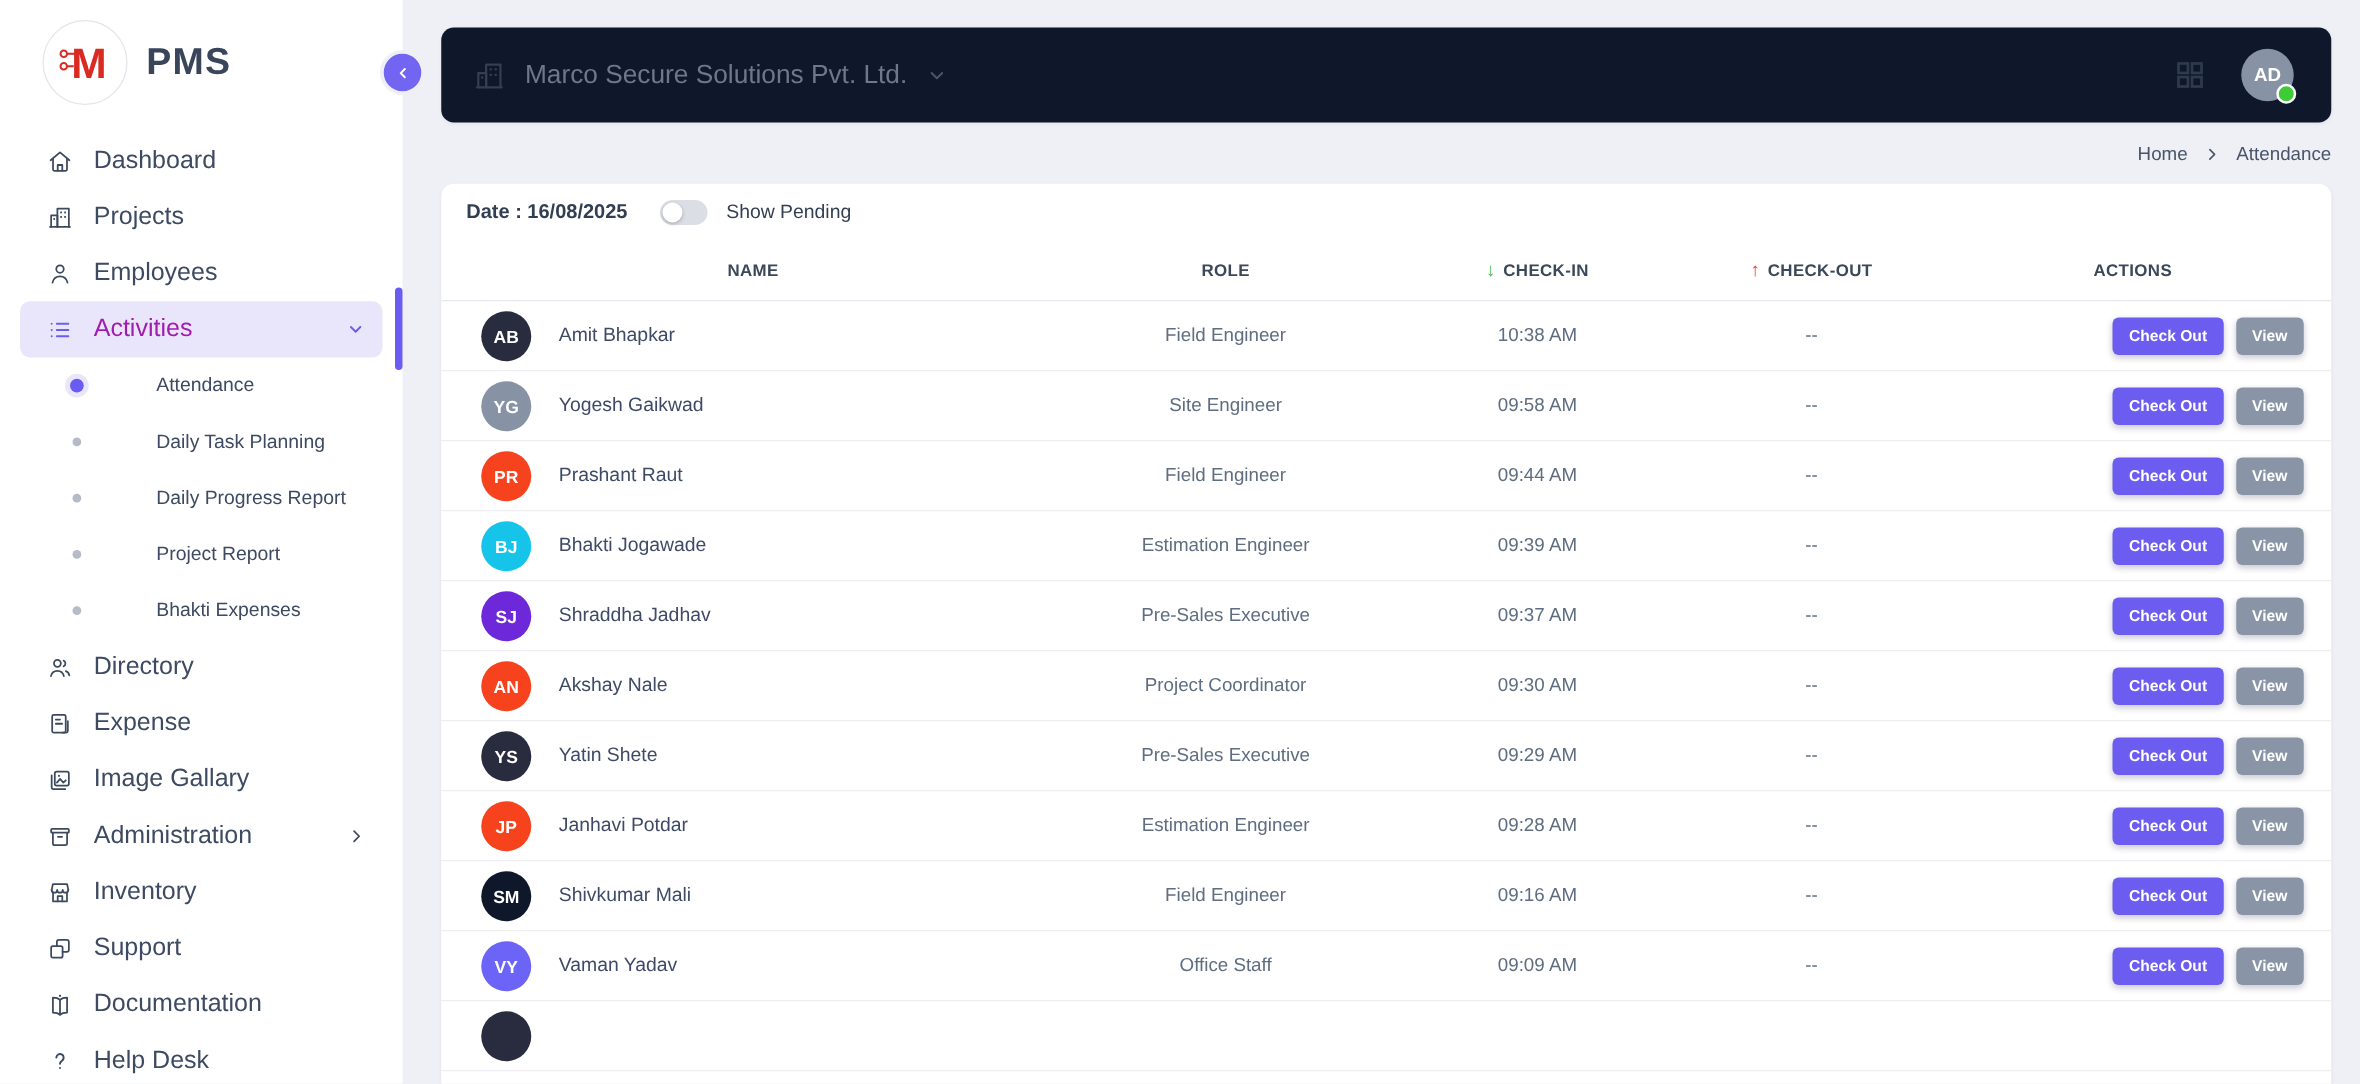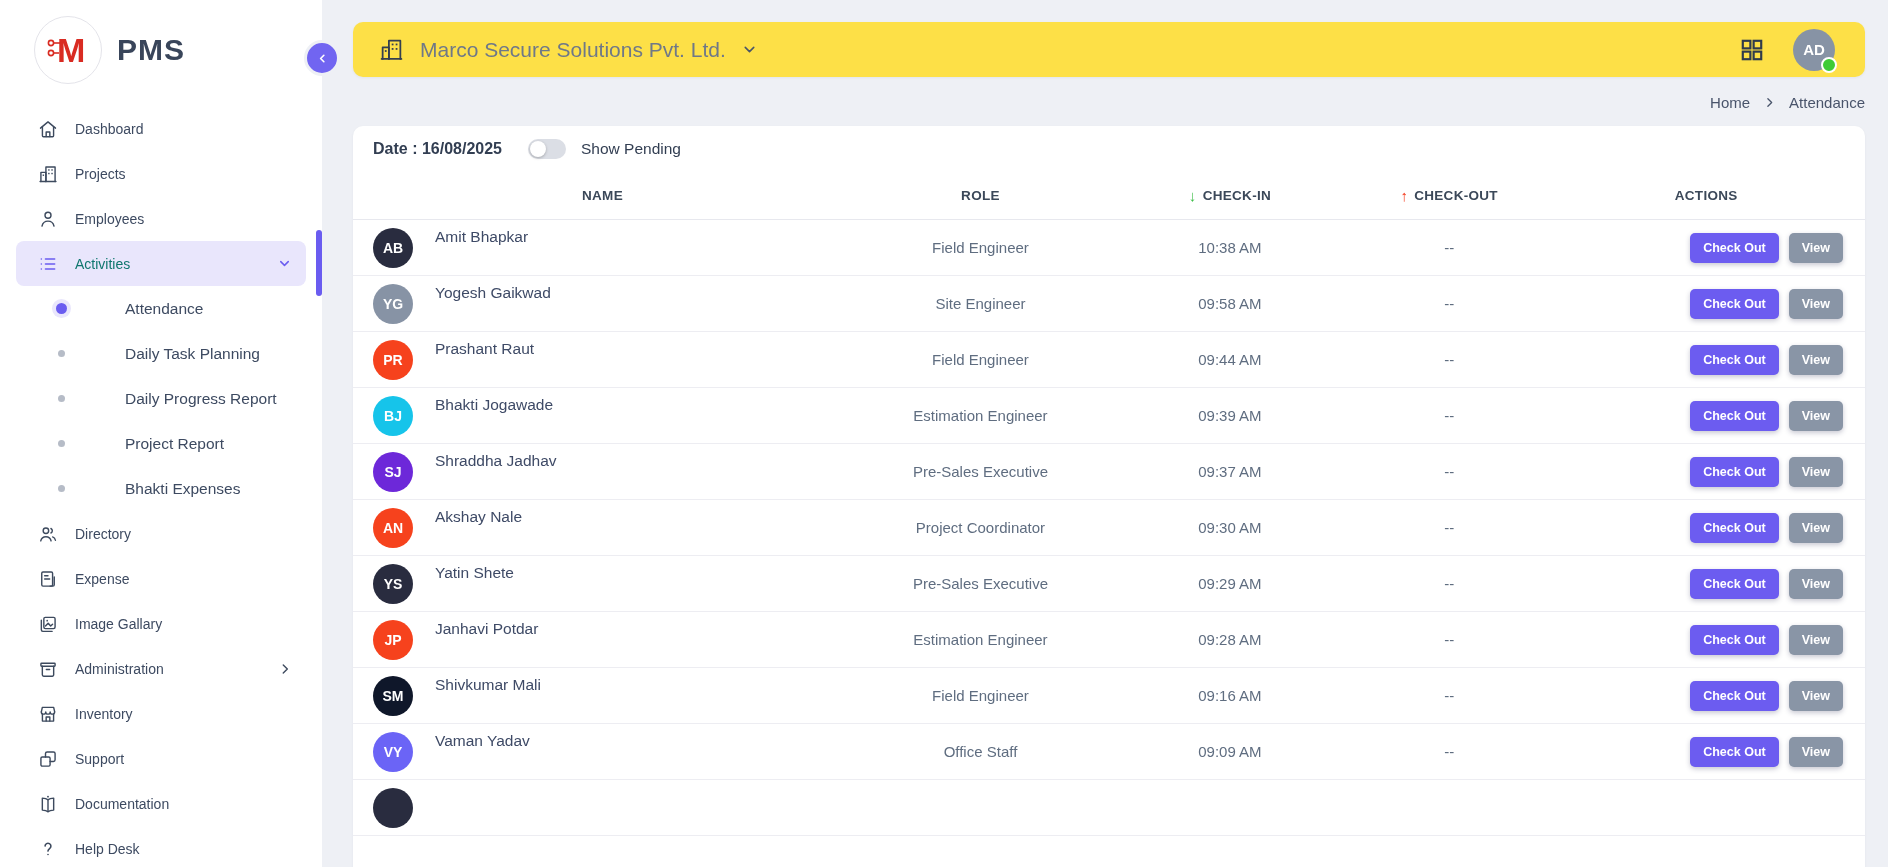--- a/index.html
+++ b/index.html
@@ -6,40 +6,40 @@
   body{font-family:"Liberation Sans",sans-serif;background:#eef0f5;}
   .app{position:relative;width:1888px;height:867px;overflow:hidden;background:#eef0f5;}
 
   
   .sidebar{position:absolute;left:0;top:0;bottom:0;width:322px;background:#fff;z-index:2;}
   .logo-row{display:flex;align-items:center;gap:15px;padding:16px 0 0 34px;}
   .logo-circle{width:66px;height:66px;border-radius:50%;border:1px solid #e4e4ea;display:flex;align-items:center;justify-content:center;background:#fff;}
   .logo-text{font-size:30px;font-weight:800;color:#39455a;letter-spacing:1px;}
   .nav{margin-top:22px;padding:0 16px;}
   .nav-item{display:flex;align-items:center;height:45px;padding:0 14px 0 22px;gap:17px;cursor:pointer;border-radius:8px;color:#3d4a61;}
-  .nav-item .label{font-size:14px;}
+  .nav-item .label{font-size:20px;}
   .nav-item svg{flex:0 0 auto;}
-  .nav-item.active{background:#e9e6fc;color:#0f766e;}
+  .nav-item.active{background:#e9e6fc;color:#a21caf;}
   .nav-item.active .label{font-weight:500;}
   .nav-item .spacer{flex:1;}
   .nav-sub{display:flex;align-items:center;height:45px;padding-left:42px;cursor:pointer;color:#3d4a61;}
   .nav-sub .dot{width:7px;height:7px;border-radius:50%;background:#b6bcc7;flex:0 0 auto;}
   .nav-sub.active .dot{width:11px;height:11px;background:#6a5cf0;box-shadow:0 0 0 4px #e9e6fc;margin-left:-2px;}
   .nav-sub .label{margin-left:60px;font-size:15.5px;}
   .nav-sub.active .label{margin-left:58px;}
   .scroll-thumb{position:absolute;right:0;top:230px;width:6px;height:66px;background:#6a5cf0;border-radius:3px;}
 
   .collapse-btn{position:absolute;left:322px;top:40px;transform:translateX(-50%);width:30px;height:30px;border-radius:50%;
     background:#7165f1;color:#fff;display:flex;align-items:center;justify-content:center;z-index:5;cursor:pointer;
     border:3px solid #eef0f5;font-size:15px;font-weight:700;line-height:1;}
 
   
   .content{position:absolute;left:322px;right:0;top:0;bottom:0;padding:22px 23px 0 31px;box-sizing:border-box;}
 
-  .header-card{height:55px;background:#fde047;border-radius:10px;display:flex;align-items:center;justify-content:space-between;
+  .header-card{height:76px;background:#0f172a;border-radius:10px;display:flex;align-items:center;justify-content:space-between;
     padding:0 30px 0 26px;box-shadow:0 1px 3px rgba(25,30,60,.05);}
   .hc-left{display:flex;align-items:center;cursor:pointer;}
   .company-name{font-size:21px;color:#6f7888;font-weight:500;margin-left:16px;}
   .hc-left .chev{margin-left:15px;}
   .hc-right{display:flex;align-items:center;gap:28px;}
   .avatar-wrap{position:relative;width:42px;height:42px;cursor:pointer;}
   .avatar{width:42px;height:42px;border-radius:50%;background:#8793a5;color:#fff;font-size:15px;font-weight:700;
     display:flex;align-items:center;justify-content:center;}
   .online-dot{position:absolute;right:-2px;bottom:-2px;width:12px;height:12px;border-radius:50%;background:#3ecb35;border:2px solid #fff;}
 
@@ -60,21 +60,21 @@
 
   .table{width:100%;}
   .thead,.row{display:grid;grid-template-columns:33% 17% 16% 13% 21%;align-items:center;}
   .thead{height:47px;border-bottom:1px solid #e7e8ee;}
   .th{font-size:13.5px;font-weight:700;color:#3b4859;letter-spacing:.3px;text-align:center;display:flex;align-items:center;justify-content:center;}
   .th .arrow{margin-right:6px;font-size:15px;font-weight:700;}
   .arrow.green{color:#3fbf4a;}
   .arrow.red{color:#f43b1e;}
 
   .row{height:55px;border-bottom:1px solid #ededf2;}
-  .cell-name{display:flex;align-items:flex-start;gap:22px;padding-left:20px;}
+  .cell-name{display:flex;align-items:center;gap:22px;padding-left:32px;}
   .row-avatar{width:40px;height:40px;border-radius:50%;display:flex;align-items:center;justify-content:center;
     color:#fff;font-size:14px;font-weight:700;flex:0 0 auto;}
   .name-text{font-size:15.5px;color:#3e4a66;}
   .cell-role,.cell-checkin,.cell-checkout{text-align:center;font-size:15px;color:#5f6d80;}
   .cell-actions{display:flex;justify-content:flex-end;gap:10px;padding-right:22px;}
   .btn{border:none;color:#fff;font-family:"Liberation Sans",sans-serif;font-size:12.5px;font-weight:700;
     padding:8px 13px;border-radius:5px;cursor:pointer;box-shadow:0 2px 5px rgba(40,40,80,.25);}
   .btn-checkout{background:#6c5cf0;}
   .btn-view{background:#8995a6;}
   .row.partial .name-text,.row.partial .cell-role,.row.partial .cell-checkin,

